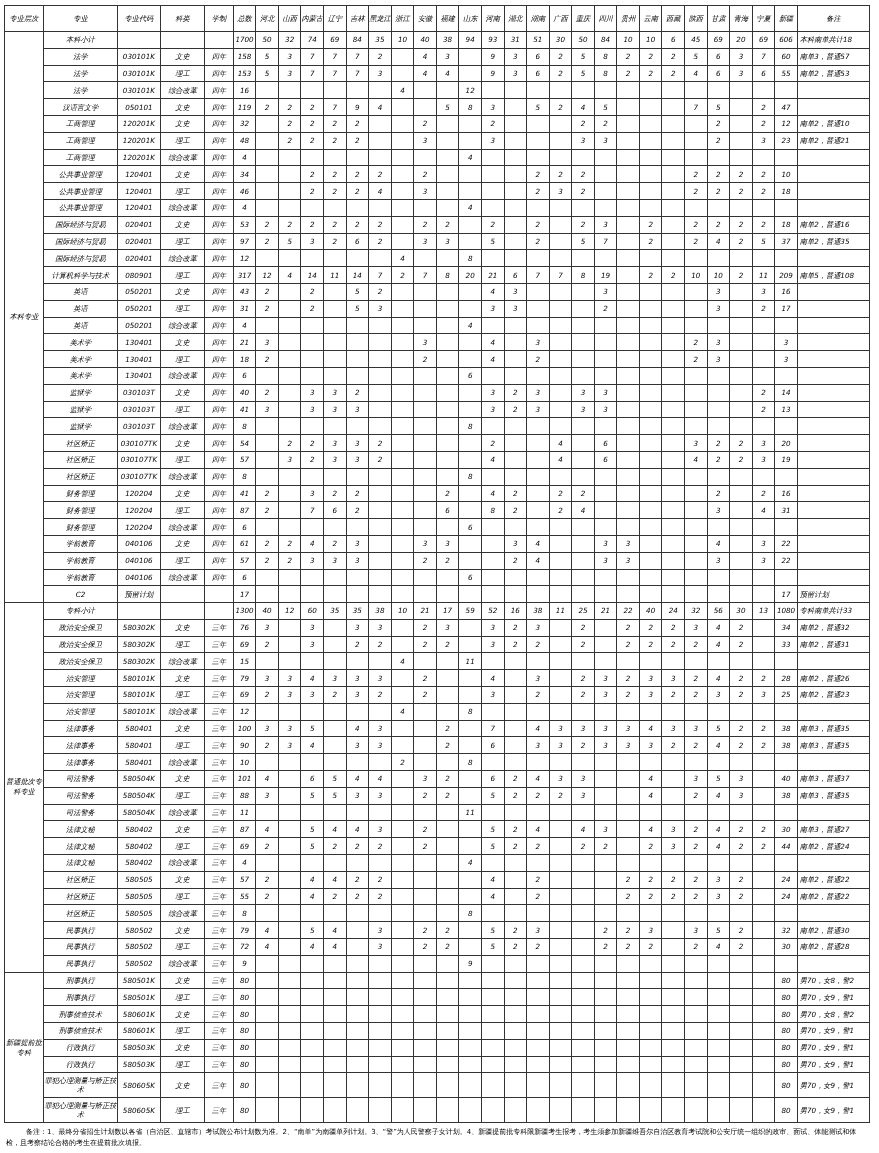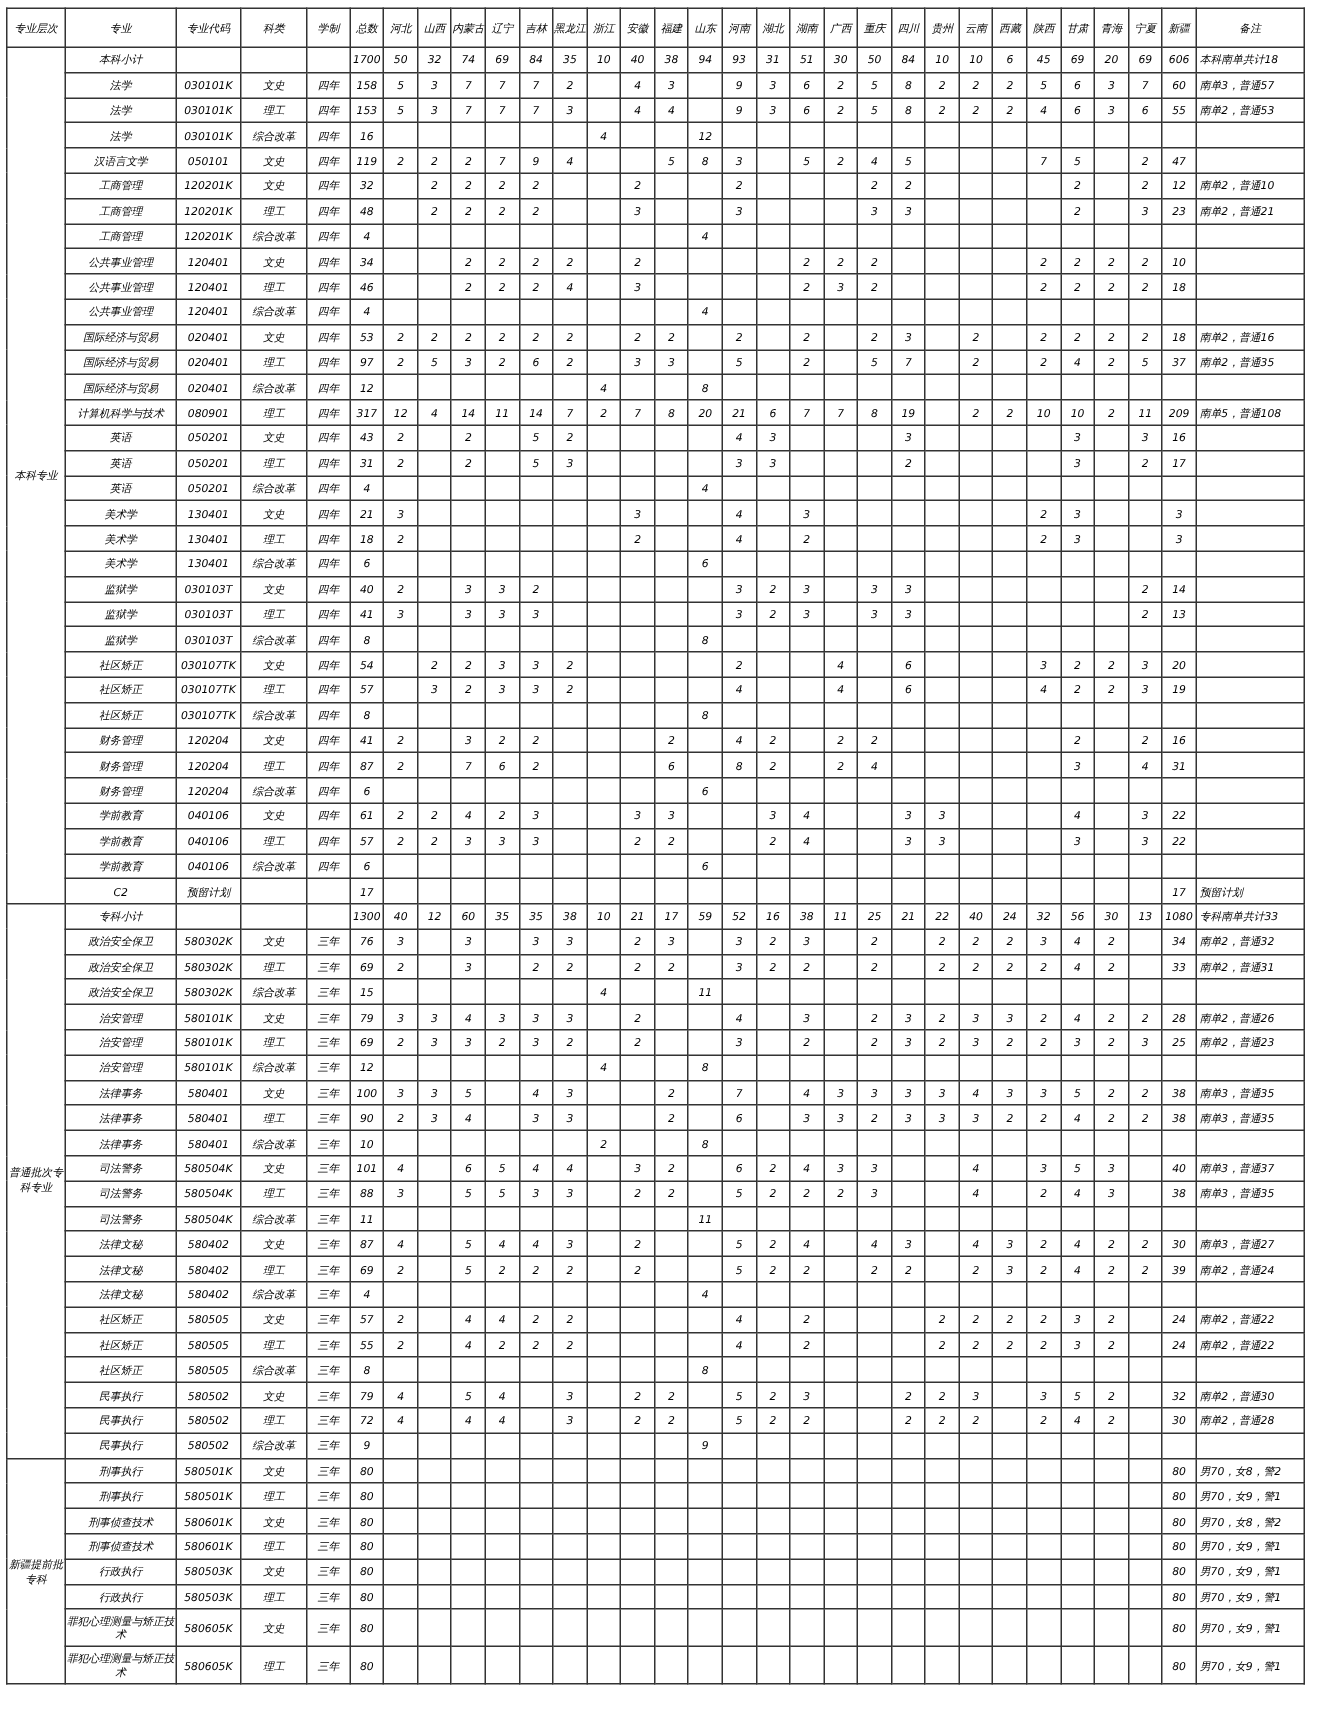--- a/index.html
+++ b/index.html
@@ -1649,21 +1649,21 @@
           <td></td>
           <td>2</td>
           <td>2</td>
           <td></td>
           <td>2</td>
           <td>3</td>
           <td>2</td>
           <td>4</td>
           <td>2</td>
           <td>2</td>
-          <td>39</td>
+          <td>44</td>
           <td class="remark">南单2，普通24</td>
         </tr>
         <tr>
           <td class="major">法律文秘</td>
           <td>580402</td>
           <td>综合改革</td>
           <td>三年</td>
           <td>4</td>
           <td></td>
           <td></td>
@@ -2135,13 +2135,14 @@
           <td></td>
           <td></td>
           <td></td>
           <td></td>
           <td></td>
           <td>80</td>
           <td class="remark">男70，女9，警1</td>
         </tr>
       </tbody>
   </table>
+  <div id="footnote">备注：1、最终分省招生计划数以各省（自治区、直辖市）考试院公布计划数为准。2、“南单”为南疆单列计划。3、“警”为人民警察子女计划。4、新疆提前批专科限新疆考生报考，考生须参加新疆维吾尔自治区教育考试院和公安厅统一组织的政审、面试、体能测试和体检，且考察结论合格的考生在提前批次填报。</div>
 </div>
 
 </body></html>

